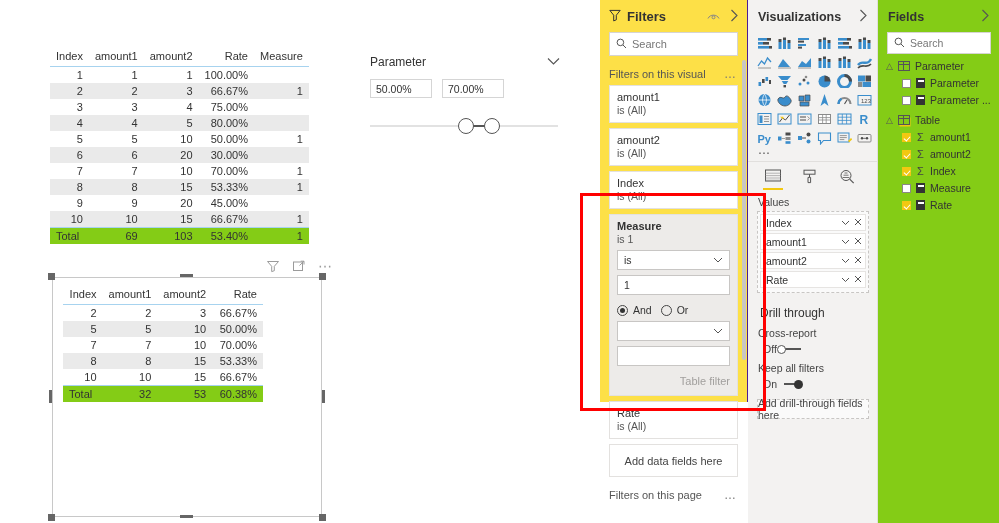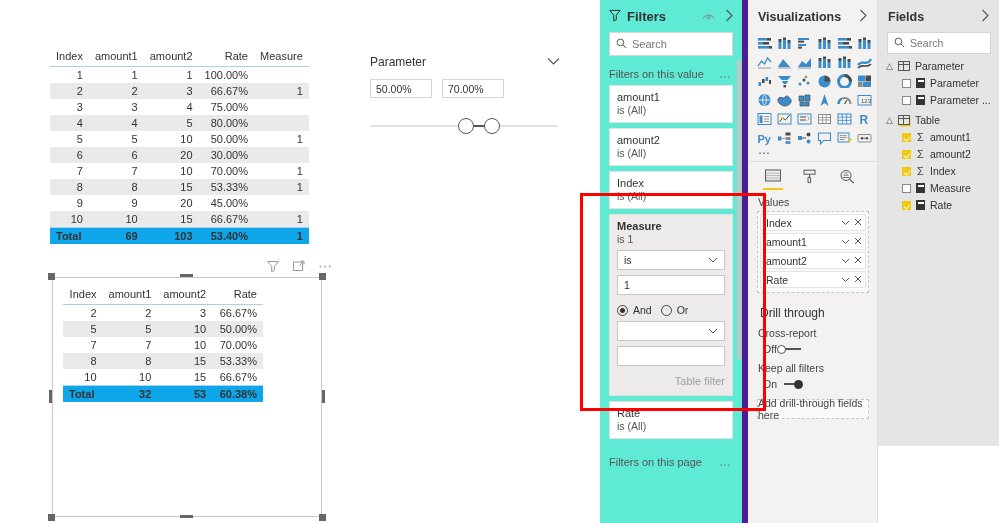--- a/index.html
+++ b/index.html
@@ -19,21 +19,21 @@
 
   
   .tbl { border-collapse: collapse; font-size: 11px; color: #333; }
   .tbl th {
     font-weight: normal; color: #333; padding: 2px 6px 4px 6px;
     border-bottom: 1.6px solid #a7d3ef; white-space: nowrap; font-size: 11px;
   }
   .tbl td { padding: 2px 6px; text-align: right; white-space: nowrap; font-size: 11px; }
   .tbl tr.alt td { background: #eaeaea; }
   .tbl tr.total td {
-    font-weight: bold; border-top: 1.6px solid #a7d3ef; background: #0ea5e9;
+    font-weight: normal; border-top: 1.6px solid #a7d3ef; background: #84cc16;
   }
   .tbl td.lbl { font-weight: bold; text-align: left; }
   .th-r { text-align: right; }
   .th-c { text-align: center; }
 
   #visual1 { position: absolute; left: 50px; top: 48px; }
   #visual1 table { width: 236px; }
   #visual1 col.c-index  { width: 42px; }
   #visual1 col.c-a1     { width: 52px; }
   #visual1 col.c-a2     { width: 52px; }
@@ -78,22 +78,22 @@
   #slicer .sl-range { position: absolute; left: 96px; top: 10px; width: 24px; height: 2px; background: #555; }
   #slicer .sl-thumb {
     position: absolute; top: 3px; width: 16px; height: 16px; border-radius: 50%;
     border: 1.4px solid #555; background: #fff;
   }
   #slicer .sl-thumb.t1 { left: 88px; }
   #slicer .sl-thumb.t2 { left: 114px; }
 
   
   #filters {
-    position: absolute; left: 600px; top: 0; width: 148px; height: 523px;
-    background: #5eead4; border-right: 6px solid #4c1d95;
+    position: absolute; left: 600px; top: 0; width: 148px; height: 402px;
+    background: #fde047; border-right: 1px solid #4c1d95;
   }
   #filters .fh { display: flex; align-items: center; padding: 9px 8px 6px 9px; }
   #filters .fh .ftitle { font-size: 13px; font-weight: bold; color: #333; margin-left: 6px; flex: 1; }
   #filters .fh .fico { color: #8a8886; }
   #filters .searchbox {
     margin: 2px 9px 0 9px; height: 24px; background: #fff; border: 1px solid #d6d4d2;
     display: flex; align-items: center; padding: 0 6px; gap: 5px;
   }
   #filters .searchbox .ph { color: #767676; font-size: 11px; }
   #filters .sect-head {
@@ -164,21 +164,21 @@
   #viz .tog .knob { position: absolute; top: 1px; width: 9px; height: 9px; border-radius: 50%; }
   #viz .tog.off .knob { left: 0; border: 1.4px solid #555; background: #fff; }
   #viz .tog.on .knob { right: 0; background: #333; }
   #viz .dropzone2 {
     margin: 9px 8px 0 9px; border: 1px dashed #c8c6c4; background: #fafafa;
     height: 20px; display: flex; align-items: center; justify-content: center;
     color: #444; font-size: 10.5px;
   }
 
   
-  #fields { position: absolute; left: 878px; top: 0; width: 121px; height: 446px; background: #e5e5e5; }
+  #fields { position: absolute; left: 878px; top: 0; width: 121px; height: 523px; background: #84cc16; }
   #fields .ph { display: flex; align-items: center; justify-content: space-between; padding: 9px 9px 8px 10px; }
   #fields .ph .t { font-size: 12.5px; font-weight: bold; color: #333; }
   #fields .ph .chev { color: #555; }
   #fields .searchbox {
     margin: 0 8px 0 9px; height: 22px; background: #fff; border: 1px solid #d6d4d2;
     display: flex; align-items: center; padding: 0 6px; gap: 5px;
   }
   #fields .searchbox .phtxt { color: #767676; font-size: 10.5px; }
   #fields .tblrow { display: flex; align-items: center; gap: 5px; padding: 6px 0 2px 8px; font-size: 10.5px; color: #333; }
   #fields .fieldrow { display: flex; align-items: center; gap: 5px; padding: 3px 0 2px 24px; font-size: 10.5px; color: #333; }
@@ -440,21 +440,21 @@
       <span>
         <svg width="11" height="11" viewBox="0 0 11 11">
             <circle cx="4.4" cy="4.4" r="3.3" fill="none" stroke="#555" stroke-width="1"></circle>
             <path d="M7 7l3 3" stroke="#555" stroke-width="1"></path>
           </svg>
       </span>
       <span class="ph">Search</span>
     </div>
 
     <div class="sect-head">
-      <span>Filters on this value</span>
+      <span>Filters on this visual</span>
       <span class="dots">…</span>
     </div>
 
     <div class="fcard">
       <div class="fname">amount1</div>
       <div class="fval">is (All)</div>
     </div>
     <div class="fcard">
       <div class="fname">amount2</div>
       <div class="fval">is (All)</div>
@@ -492,20 +492,21 @@
       </div>
       <div class="f-input"></div>
       <div class="apply">Table filter</div>
     </div>
 
     <div class="fcard">
       <div class="fname">Rate</div>
       <div class="fval">is (All)</div>
     </div>
 
+    <div class="dropzone">Add data fields here</div>
 
     <div class="sect-head">
       <span>Filters on this page</span>
       <span class="dots">…</span>
     </div>
 
     <div class="scrollbar"></div>
   </div>
 
   <div id="viz">

